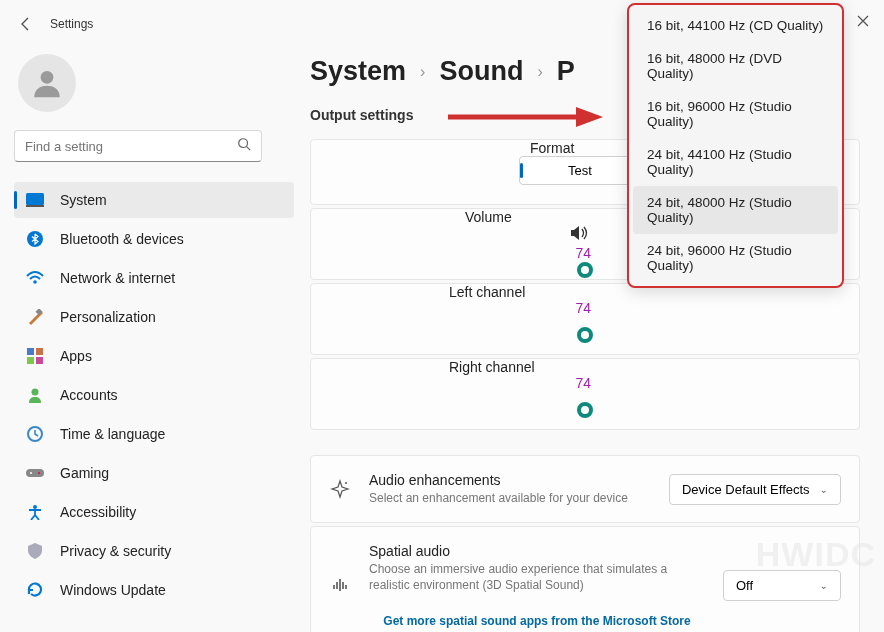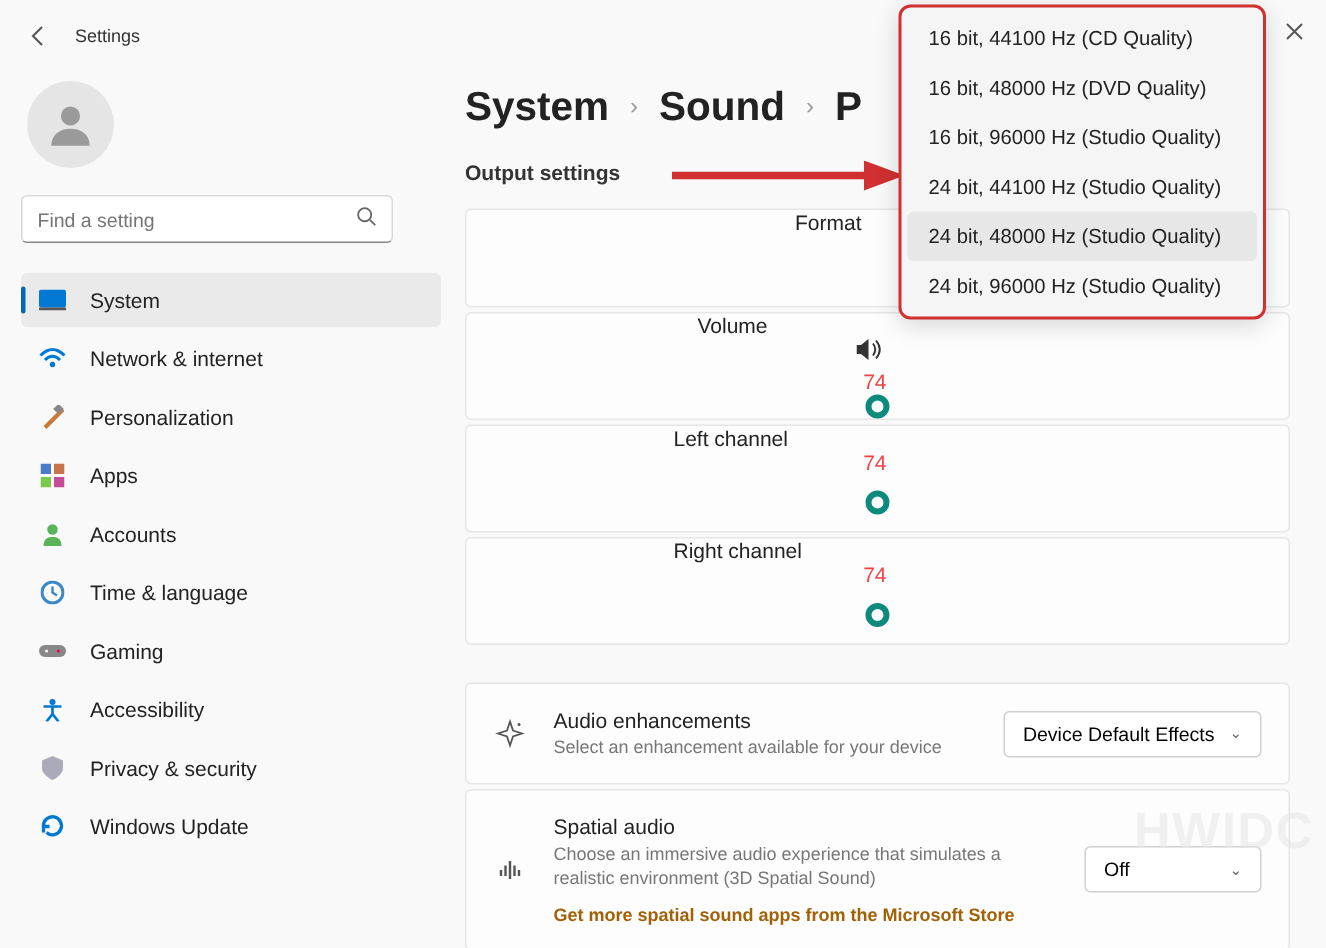--- a/index.html
+++ b/index.html
@@ -30,44 +30,44 @@
 .main { flex: 1; padding: 0 24px 0 0; overflow: hidden; }
 .breadcrumb { display: flex; align-items: center; gap: 14px; font-size: 27px; font-weight: 600; color: #222; margin-top: 8px; }
 .breadcrumb .sep { color: #999; font-size: 16px; font-weight: normal; }
 
 .section-title { font-size: 14px; font-weight: 600; color: #333; margin-top: 20px; margin-bottom: 16px; }
 
 .card { border: 1px solid #e6e6e6; border-radius: 4px; background: #fdfdfd; margin-bottom: 3px; }
 .card-row { display: flex; align-items: center; padding: 0 18px; height: 70px; flex-direction: column; }
 .card-row.short { height: 64px; }
 .row-label { font-size: 14px; color: #222; width: 240px; }
-.row-val { font-size: 14px; color: #ef4444; margin-right: 10px; width: 22px; text-align: right; }
+.row-val { font-size: 14px; color: #a21caf; margin-right: 10px; width: 22px; text-align: right; }
 
 .test-btn { background: #fff; border: 1px solid #d0d0d0; border-radius: 4px; padding: 6px 48px; font-size: 13px; cursor: pointer; position: relative; margin-left: -10px; }
 .test-btn::before { content: ""; position: absolute; left: 0px; top: 6px; bottom: 6px; width: 3px; background: #0067c0; border-radius: 3px; }
 
 .slider-wrap { flex: 1; display: flex; align-items: center; }
 .vol-icon { margin-right: 10px; }
 .slider { position: relative; height: 4px; background: #c6c6c6; border-radius: 2px; flex: 1; }
 .slider-fill { position: absolute; left: 0; height: 100%; background: #0e8a7d; border-radius: 2px; }
 .slider-thumb { position: absolute; width: 16px; height: 16px; background: #fff; border: 4px solid #0e8a7d; border-radius: 50%; top: -6px; transform: translateX(-50%); }
 
 .enh-row { display: flex; align-items: center; padding: 16px 18px; gap: 18px; }
 .enh-icon { width: 22px; display: flex; justify-content: center; color: #555; }
 .enh-text { flex: 1; }
 .enh-title { font-size: 14px; color: #222; }
 .enh-desc { font-size: 12px; color: #777; margin-top: 2px; line-height: 1.35; max-width: 310px; }
-.enh-link { font-size: 12px; color: #a16207; font-weight: 600; margin-top: 9px; cursor: pointer; }
+.enh-link { font-size: 12px; color: #0369a1; font-weight: 600; margin-top: 20px; cursor: pointer; text-align: center; }
 .dropdown { display: flex; align-items: center; justify-content: space-between; border: 1px solid #d0d0d0; border-radius: 4px; padding: 7px 12px; font-size: 13px; background: #fff; cursor: pointer; min-width: 118px; }
 .dropdown.wide { min-width: 172px; }
 .chev { color: #666; font-size: 10px; margin-left: 10px; }
 
 .arrow-annot { position: absolute; left: 448px; top: 107px; pointer-events: none; }
 
-.popup { position: absolute; right: 40px; top: 3px; width: 245px; background: #f5f5f5; border: 2px solid #d03030; border-radius: 8px; box-shadow: 0 4px 16px rgba(0,0,0,0.15); padding: 4px 0; z-index: 50; }
+.popup { position: absolute; right: 40px; top: 3px; width: 217px; background: #f5f5f5; border: 2px solid #d03030; border-radius: 8px; box-shadow: 0 4px 16px rgba(0,0,0,0.15); padding: 4px 0; z-index: 50; }
 .popup-item { padding: 9px 14px; font-size: 13.5px; color: #222; cursor: pointer; border-radius: 4px; margin: 0 4px; }
 .popup-item.sel { background: #e7e7e7; }
 
 .watermark { position: absolute; right: 8px; bottom: 58px; font-size: 34px; font-weight: 700; color: rgba(230,230,230,0.55); letter-spacing: 1px; pointer-events: none; text-align: right; }
 </style>
 </head>
 <body>
 
 <div class="topbar">
   <div class="back-btn">
@@ -106,20 +106,29 @@
         <span class="nav-icon">
             <svg width="18" height="14" viewBox="0 0 18 14">
               <rect x="0" y="0" width="18" height="12" rx="1.5" fill="#0078d4"></rect>
               <rect x="0" y="12" width="18" height="2" fill="#555"></rect>
             </svg>
           </span>
         <span class="nav-label">System</span>
       </div>
       <div class="nav-item">
         <span class="nav-icon">
+            <svg width="16" height="16" viewBox="0 0 16 16">
+              <circle cx="8" cy="8" r="8" fill="#0078d4"></circle>
+              <path d="M8 3 L11 5.5 L8 8 L11 10.5 L8 13 L8 3 M5 5.5 L8 8 M5 10.5 L8 8" stroke="#fff" stroke-width="1.2" fill="none"></path>
+            </svg>
+          </span>
+        <span class="nav-label">Bluetooth &amp; devices</span>
+      </div>
+      <div class="nav-item">
+        <span class="nav-icon">
             <svg width="18" height="14" viewBox="0 0 18 14">
               <path d="M1 5 Q9 -3 17 5" stroke="#0078d4" stroke-width="2" fill="none"></path>
               <path d="M4 8 Q9 3 14 8" stroke="#0078d4" stroke-width="2" fill="none"></path>
               <circle cx="9" cy="11" r="1.8" fill="#0078d4"></circle>
             </svg>
           </span>
         <span class="nav-label">Network &amp; internet</span>
       </div>
       <div class="nav-item">
         <span class="nav-icon">
@@ -205,20 +214,21 @@
       <span>Sound</span>
       <span class="sep">›</span>
       <span>P</span>
     </div>
 
     <div class="section-title">Output settings</div>
 
     <div class="card">
       <div class="card-row short">
         <div class="row-label" style="width:110px">Format</div>
+        <button class="test-btn">Test</button>
       </div>
     </div>
 
     <div class="card">
       <div class="card-row">
         <div class="row-label">Volume</div>
         <span class="vol-icon">
           <svg width="18" height="16" viewBox="0 0 18 16">
               <path d="M0 5 L3 5 L8 1 L8 15 L3 11 L0 11 Z" fill="#333"></path>
               <path d="M11 4 Q14 8 11 12 M13 2 Q18 8 13 14" stroke="#333" stroke-width="1.3" fill="none"></path>

